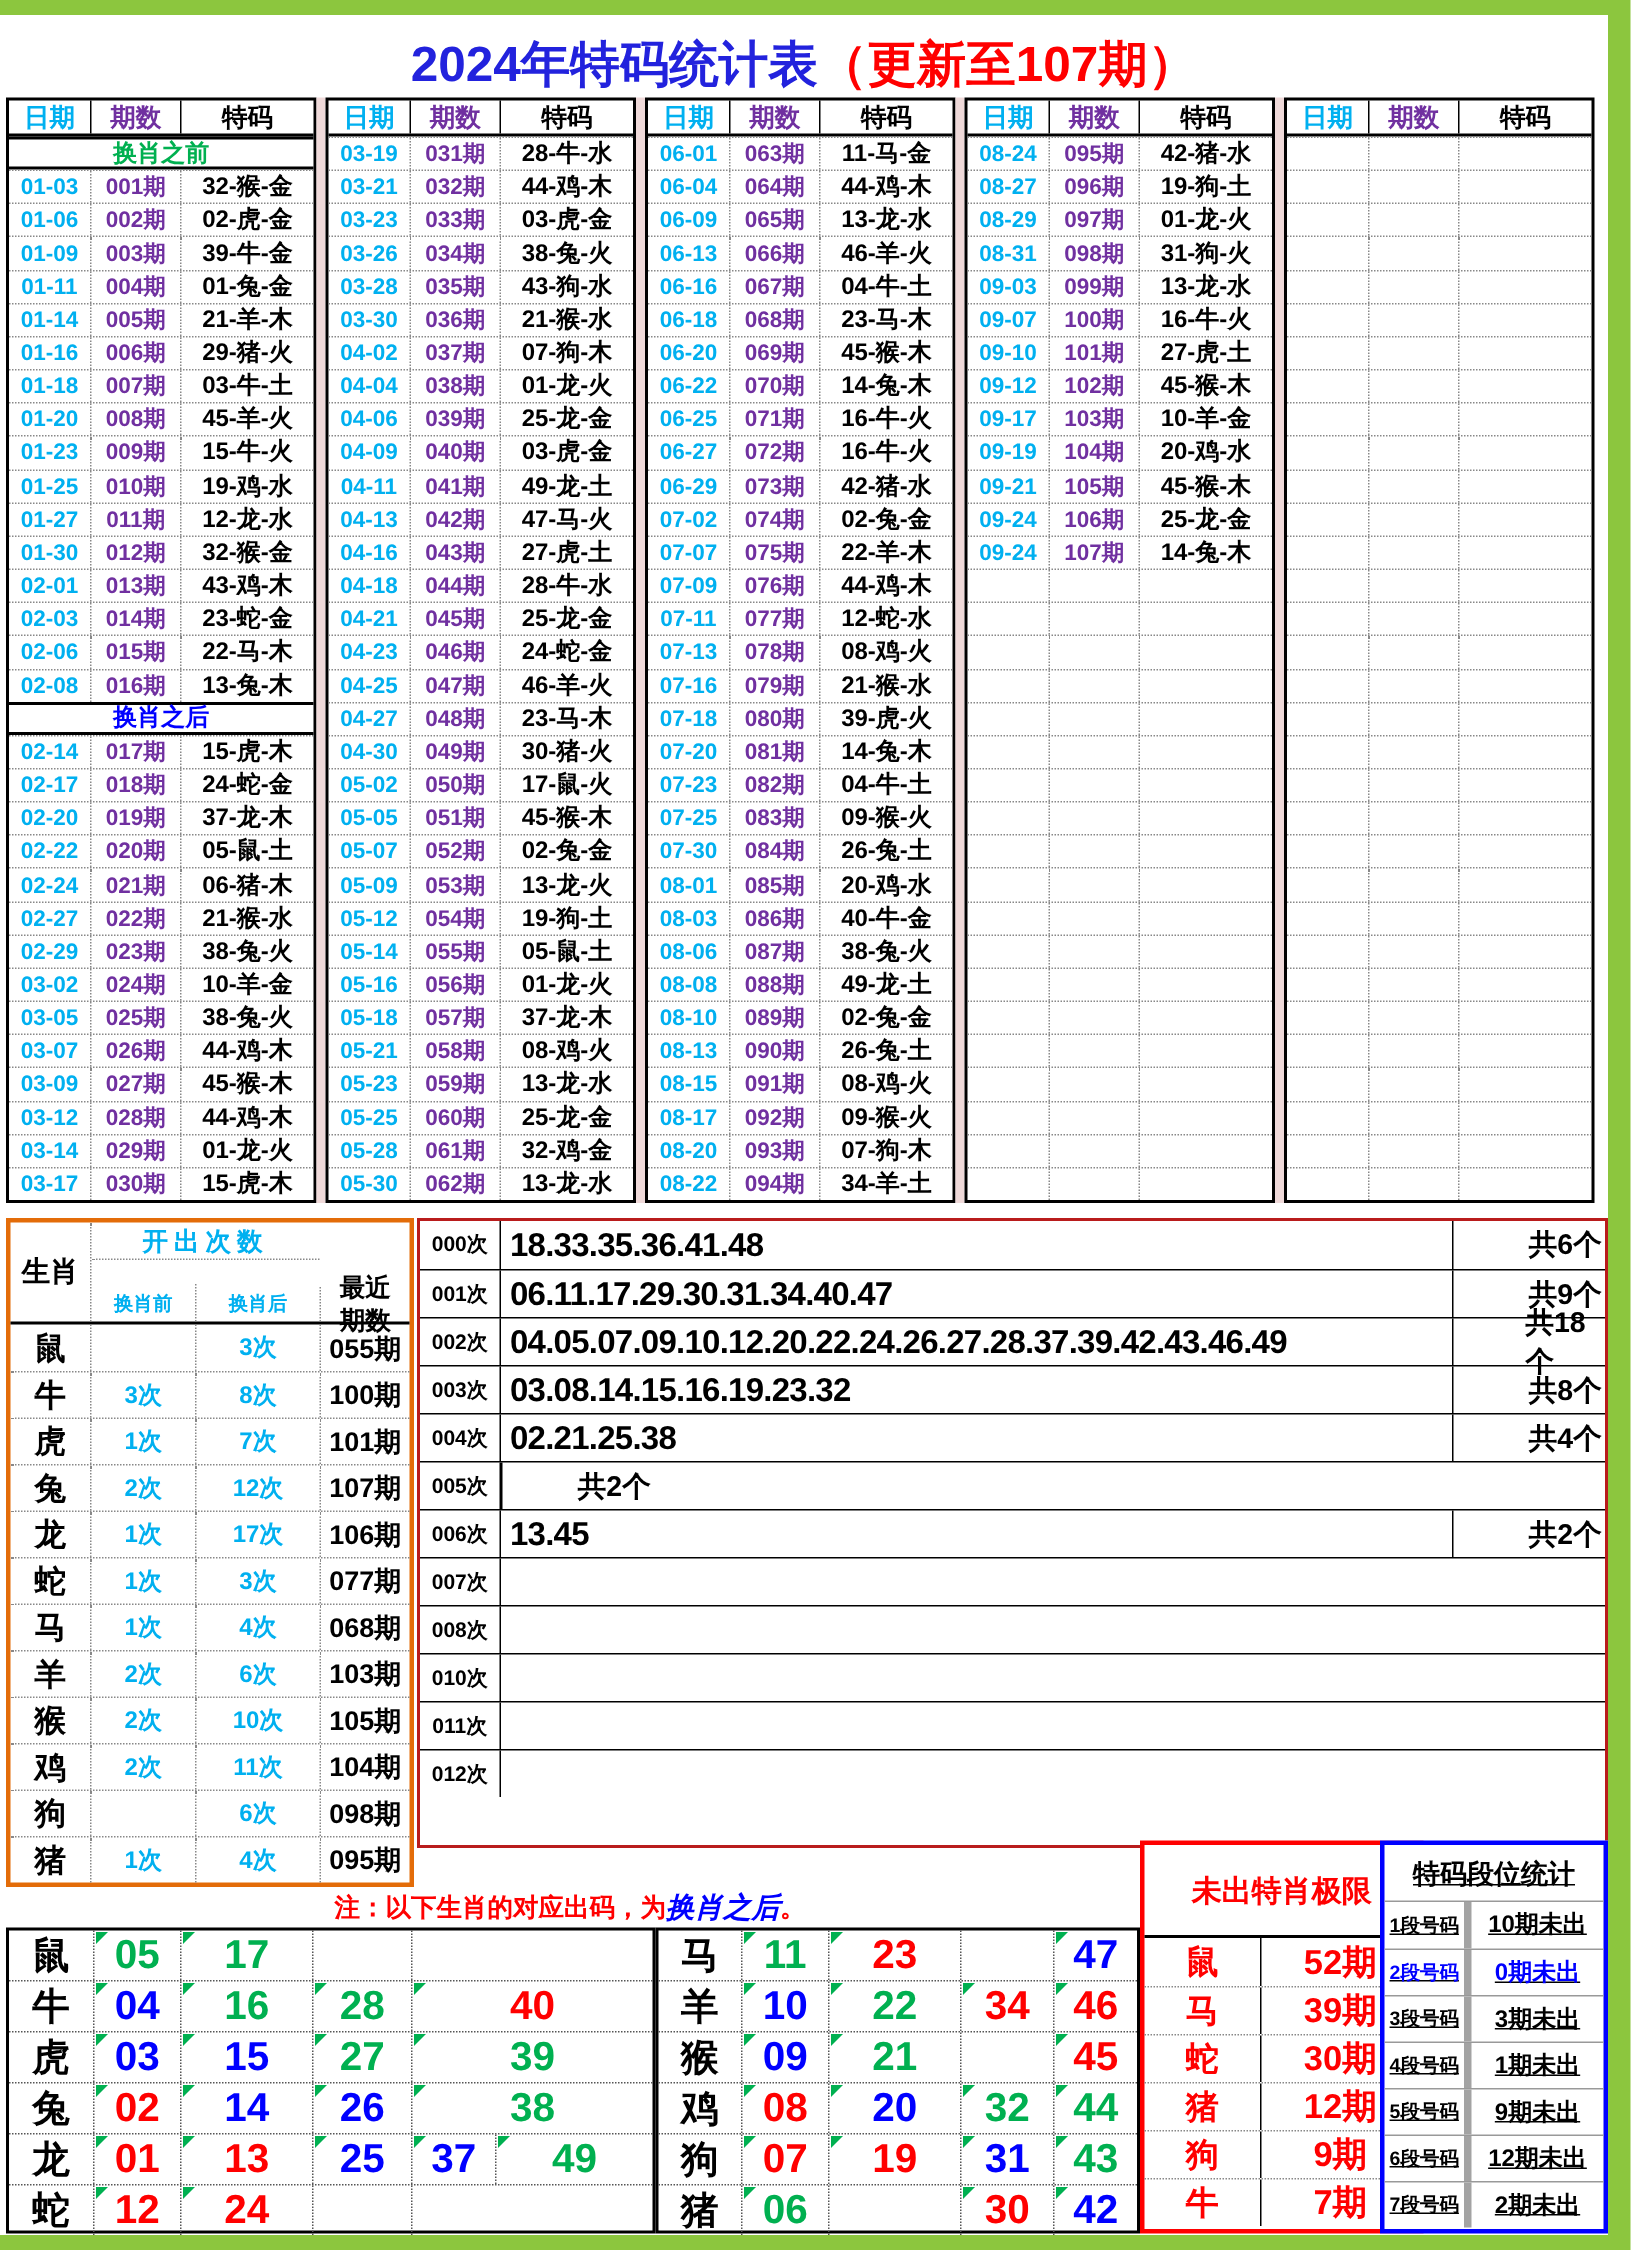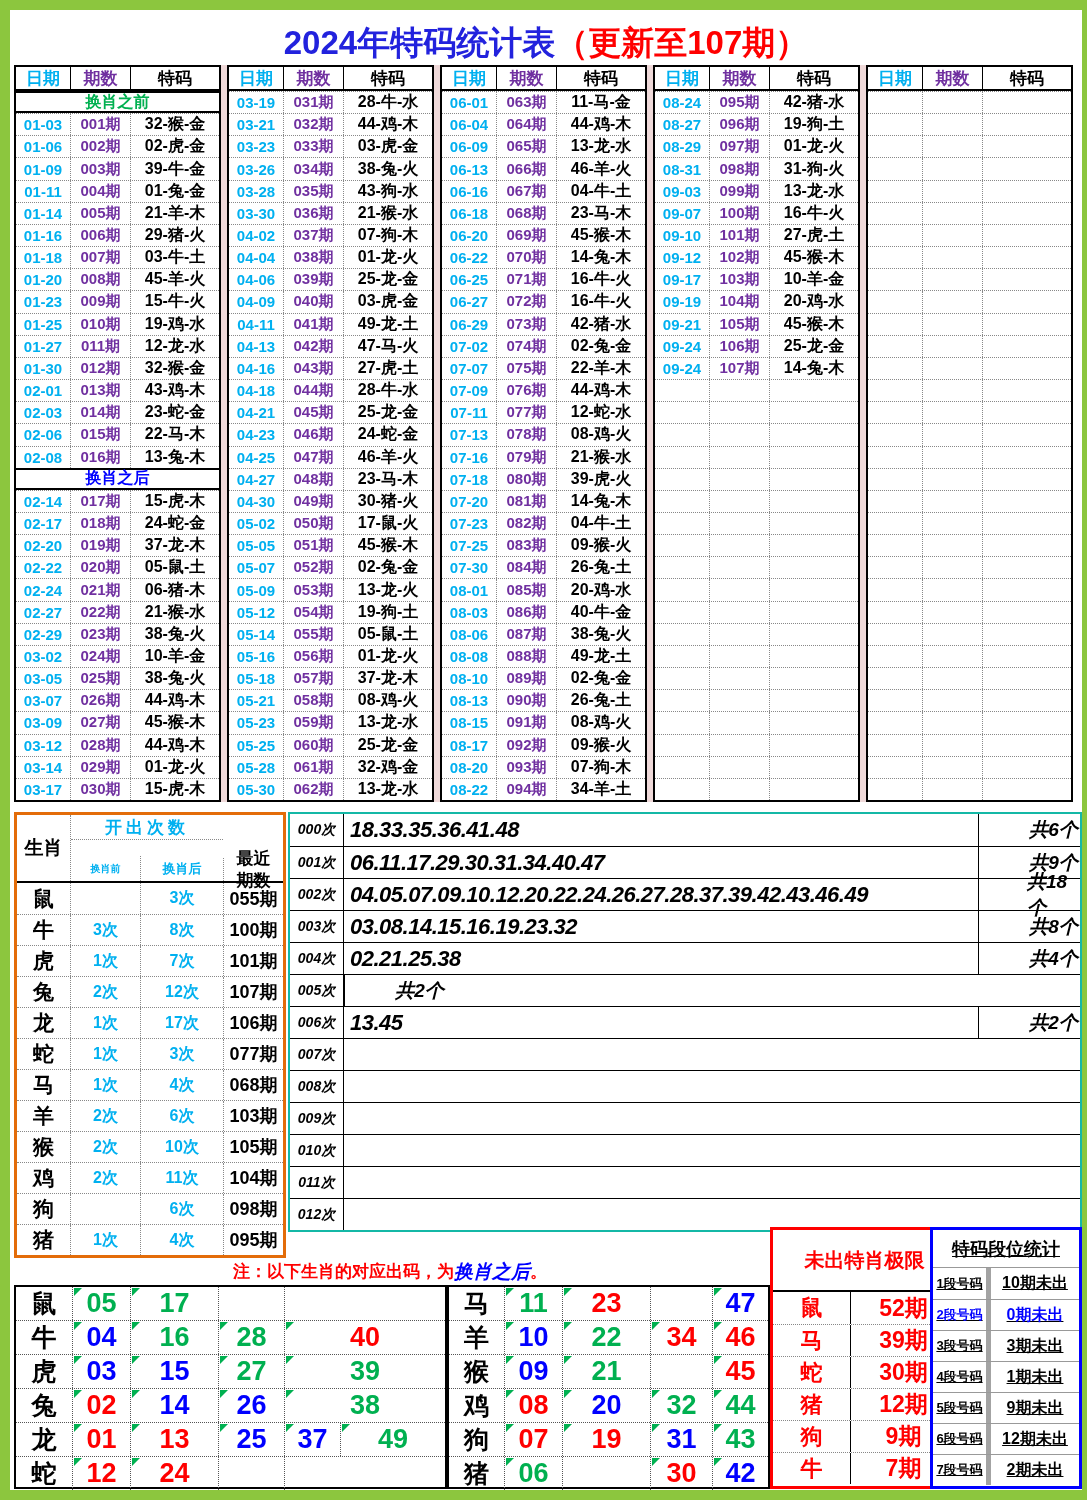--- a/index.html
+++ b/index.html
@@ -1,17 +1,17 @@
 <!DOCTYPE html>
 <html><head>
 <meta charset="utf-8">
 <style>
   html,body{margin:0;padding:0;}
   body{width:1087px;height:1500px;background:#8CC63E;font-family:"Liberation Sans",sans-serif;font-weight:bold;position:relative;}
-  .page{position:absolute;left:10px;top:10px;width:1072px;height:1480px;background:#FFFFFF;overflow:hidden;}
+  .page{position:absolute;left:0;top:10px;width:1072px;height:1480px;background:#FFFFFF;overflow:hidden;}
 
   
   .top{height:792px;overflow:hidden;}
   .title{padding-top:14px;height:41px;text-align:center;font-size:33px;line-height:38px;white-space:nowrap;}
   .tm{color:#2222DD;}
   .ts{color:#FF0000;}
 
   
   .groups{display:flex;margin-left:4px;width:1059px;}
   .gutter{width:6px;background:#EFD9D9;flex:none;}
@@ -36,34 +36,34 @@
   
   .lower{position:relative;height:688px;}
 
   
   .zstats{position:absolute;left:4px;top:10px;width:272px;height:446px;border:3px solid #E36C09;box-sizing:border-box;}
   .zs-head{display:flex;height:68px;border-bottom:2px solid #000;box-sizing:border-box;}
   .zs-z{width:54px;border-right:1px dotted #888;display:flex;align-items:center;justify-content:center;font-size:19px;box-sizing:border-box;}
   .zs-mid{flex:1;display:flex;flex-direction:column;gap:16px;}
   .zs-ct{height:34px;border-bottom:1px dotted #888;display:flex;align-items:center;justify-content:center;color:#00B0F0;font-size:17px;letter-spacing:4px;box-sizing:border-box;}
   .zs-cb{height:34px;display:flex;}
-  .zs-b1{width:70px;border-right:1px dotted #888;display:flex;align-items:center;justify-content:center;color:#00B0F0;font-size:10px;box-sizing:border-box;}
+  .zs-b1{width:70px;border-right:1px dotted #888;display:flex;align-items:center;justify-content:center;color:#00B0F0;font-size:13px;box-sizing:border-box;}
   .zs-b2{flex:1;display:flex;align-items:center;justify-content:center;color:#00B0F0;font-size:13px;}
   .zs-r{width:60px;border-left:1px dotted #888;display:flex;align-items:center;justify-content:center;text-align:center;font-size:17px;line-height:1.25;box-sizing:border-box;padding:0 6px;margin-top:43px;}
   .zs-body{display:flex;flex-direction:column;}
   .zs-row{display:flex;height:31px;border-top:1px dotted #888;box-sizing:border-box;}
   .zs-row:first-child{border-top:none;}
   .zc{display:flex;align-items:center;justify-content:center;box-sizing:border-box;}
   .zc.z{width:54px;font-size:21px;border-right:1px dotted #888;}
   .zc.b1{width:70px;color:#00B0F0;font-size:16px;border-right:1px dotted #888;}
   .zc.b2{flex:1;color:#00B0F0;font-size:16px;}
   .zc.rc{width:60px;font-size:18px;border-left:1px dotted #888;}
 
   
-  .freq{position:absolute;left:278px;top:10px;width:794px;height:420px;border:2px solid #14b8a6;box-sizing:border-box;font-style:italic;}
+  .freq{position:absolute;left:278px;top:10px;width:794px;height:420px;border:2px solid #b91c1c;box-sizing:border-box;}
   .fr{display:flex;height:32px;border-top:1px solid #000;box-sizing:border-box;}
   .fr:first-child{border-top:none;}
   .fl{width:54px;border-right:1px solid #000;display:flex;align-items:center;justify-content:center;font-size:14px;box-sizing:border-box;}
   .fn{flex:1;display:flex;align-items:center;font-size:22px;letter-spacing:-0.5px;padding-left:6px;overflow:hidden;white-space:nowrap;}
   .fc{width:102px;border-left:1px solid #000;display:flex;align-items:center;justify-content:center;font-size:19px;box-sizing:border-box;padding-left:48px;}
   .fc.nb{border-left:none;}
 
   
   .note{position:absolute;left:4px;top:456px;width:752px;height:27px;display:flex;align-items:center;justify-content:center;font-size:17px;white-space:nowrap;}
   .nr{color:#FF0000;}
@@ -1080,25 +1080,20 @@
           <div class="fl">007次</div>
           <div class="fn"></div>
           <div class="fc nb"></div>
         </div>
         <div class="fr">
           <div class="fl">008次</div>
           <div class="fn"></div>
           <div class="fc nb"></div>
         </div>
         <div class="fr">
-          <div class="fl">009次</div>
-          <div class="fn"></div>
-          <div class="fc nb"></div>
-        </div>
-        <div class="fr">
           <div class="fl">010次</div>
           <div class="fn"></div>
           <div class="fc nb"></div>
         </div>
         <div class="fr">
           <div class="fl">011次</div>
           <div class="fn"></div>
           <div class="fc nb"></div>
         </div>
         <div class="fr">

